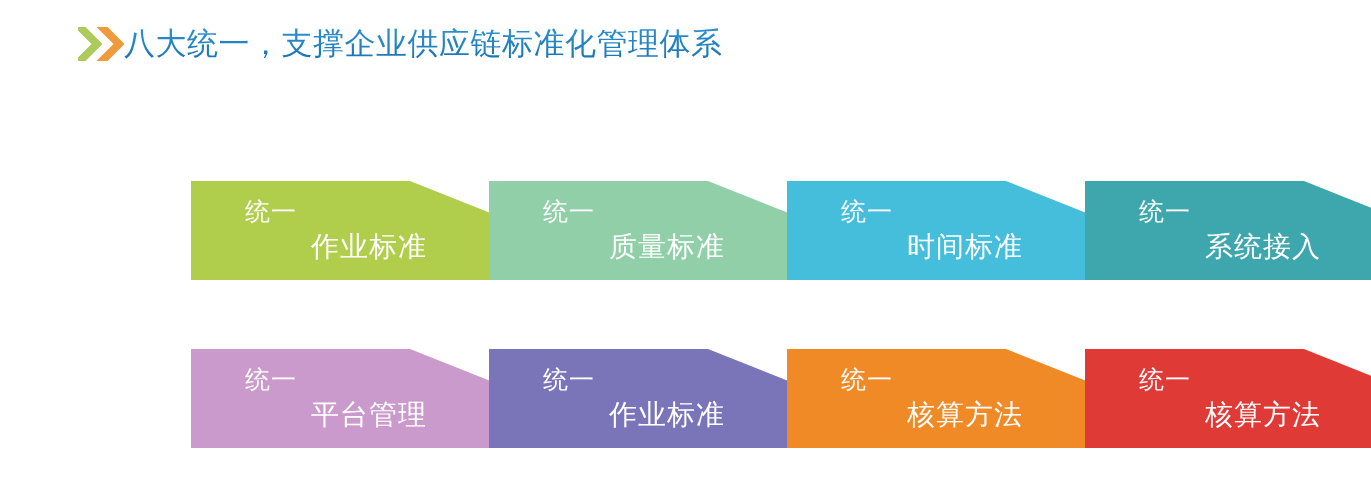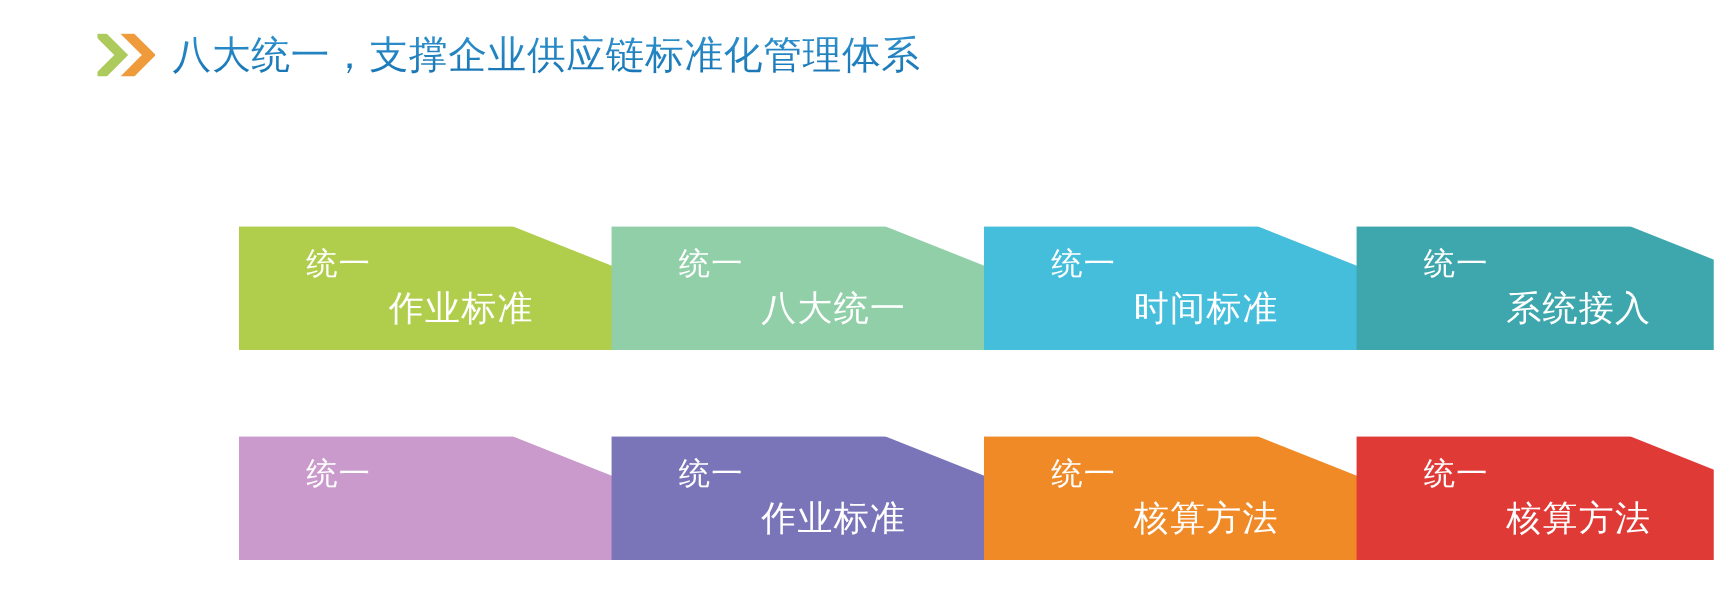--- a/index.html
+++ b/index.html
@@ -15,21 +15,20 @@
     position: relative;
   }
 
   
   #slide-header {
     position: absolute;
     left: 78px;
     top: 18px;
     display: flex;
     align-items: center;
-    gap: 14px;
     height: 52px;
   }
 
   #chevron-icon {
     display: block;
     width: 46px;
     height: 34px;
     flex: 0 0 auto;
   }
 
@@ -106,35 +105,36 @@
 
 <div id="card-grid">
 
   <div class="unify-card" style="background:#b0ce4c">
     <span class="card-line line-label">统一</span>
     <span class="card-line line-name">作业标准</span>
   </div>
 
   <div class="unify-card" style="background:#90cfa8">
     <span class="card-line line-label">统一</span>
-    <span class="card-line line-name">八大统一</span>
+    <span class="card-line line-name">质量标准</span>
   </div>
 
   <div class="unify-card" style="background:#45bedc">
     <span class="card-line line-label">统一</span>
     <span class="card-line line-name">时间标准</span>
   </div>
 
   <div class="unify-card" style="background:#3ea7ad">
     <span class="card-line line-label">统一</span>
     <span class="card-line line-name">系统接入</span>
   </div>
 
   <div class="unify-card" style="background:#c99acb">
     <span class="card-line line-label">统一</span>
+    <span class="card-line line-name">平台管理</span>
   </div>
 
   <div class="unify-card" style="background:#7a75b8">
     <span class="card-line line-label">统一</span>
     <span class="card-line line-name">作业标准</span>
   </div>
 
   <div class="unify-card" style="background:#f08a27">
     <span class="card-line line-label">统一</span>
     <span class="card-line line-name">核算方法</span>

